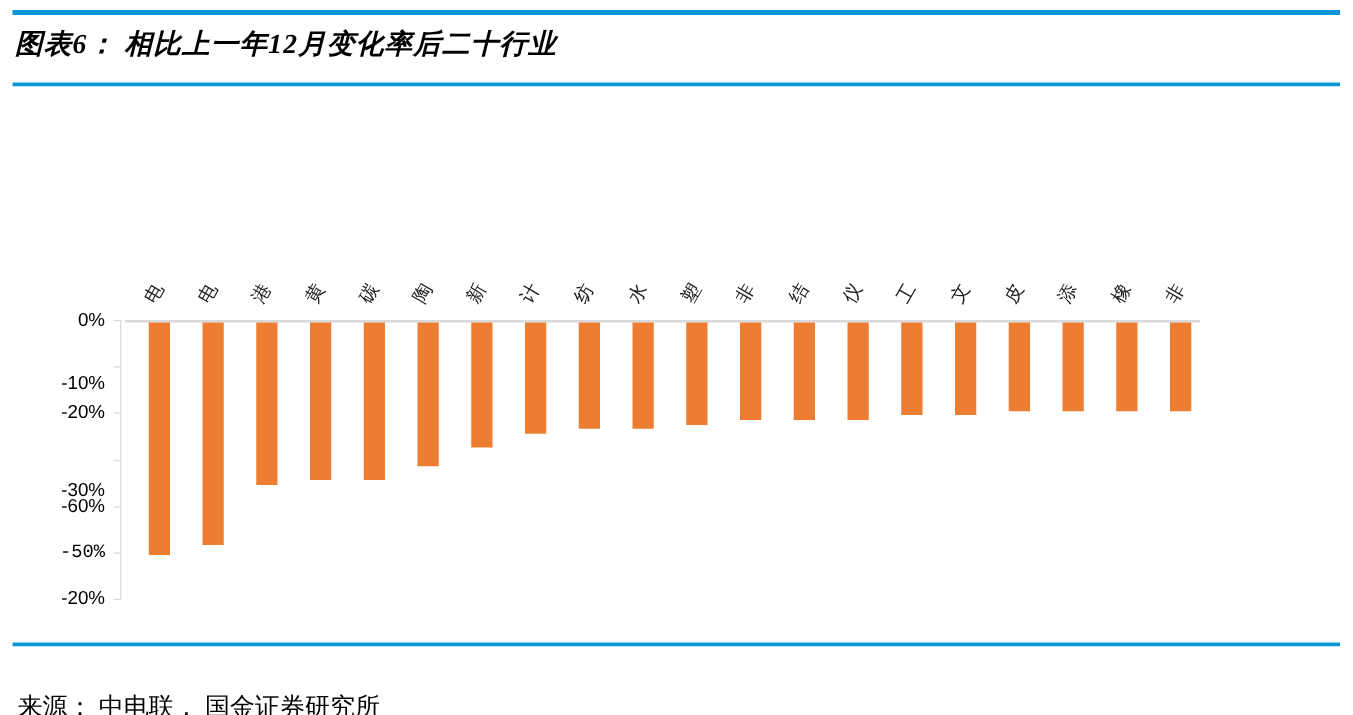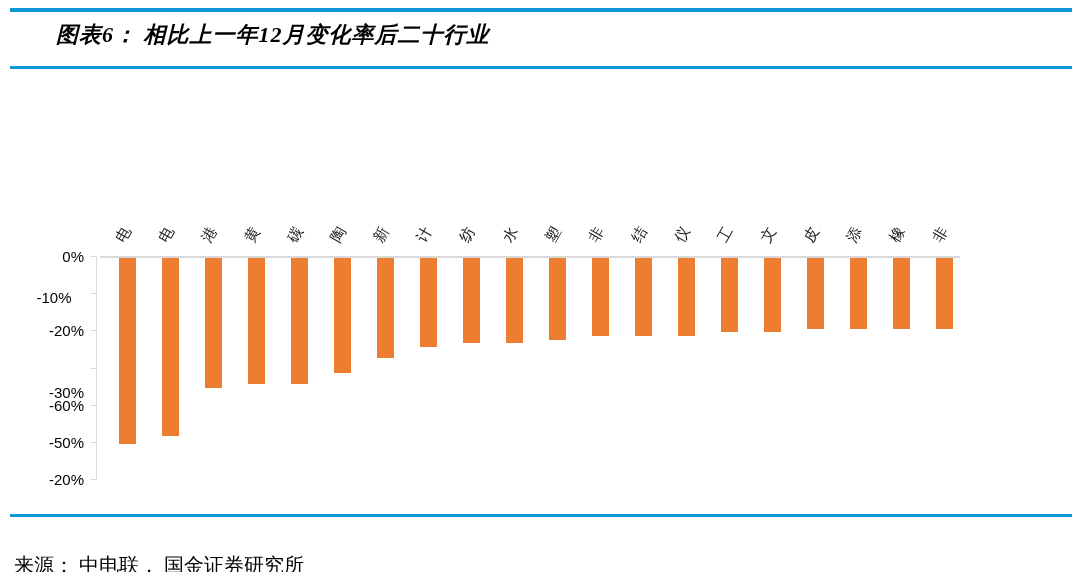--- a/index.html
+++ b/index.html
@@ -47,21 +47,20 @@
     position: absolute;
     left: 12px;
     top: 20px;
     font-family: "Liberation Serif", serif;
     font-style: italic;
     font-weight: bold;
     font-size: 22px;
     color: #000000;
     letter-spacing: 1px;
     white-space: nowrap;
-    margin-left: 44px;
   }
   .source {
     position: absolute;
     left: 14px;
     top: 528px;
     font-family: "Liberation Serif", serif;
     font-size: 20px;
     color: #000000;
     white-space: nowrap;
     margin-top: 24px;
@@ -149,29 +148,29 @@
 
   <div class="rule-under-title"></div>
 
   <div class="chart">
     <div class="plot" id="plot">
       <div class="axis-line"></div>
       <div class="y-axis-line"></div>
     <div class="tick" style="top: 0px;"></div>
         <div class="ylabel" style="top: 0px;">0%</div>
         <div class="tick" style="top: 37.1667px;"></div>
-        <div class="ylabel" style="top: 41px; text-align: center;">-10%</div>
+        <div class="ylabel" style="top: 51px;">-10%</div>
         <div class="tick" style="top: 74.3333px;"></div>
         <div class="ylabel" style="top: 74.3333px; text-align: right;">-20%</div>
         <div class="tick" style="top: 111.5px;"></div>
         <div class="ylabel" style="top: 111.5px; margin-top: 24px;">-30%</div>
         <div class="tick" style="top: 148.667px;"></div>
         <div class="ylabel" style="top: 148.667px;">-60%</div>
         <div class="tick" style="top: 185.833px;"></div>
-        <div class="ylabel" style="top: 185.833px;">-50%</div>
+        <div class="ylabel" style="top: 185.833px; font-family: Liberation Mono, monospace;">-50%</div>
         <div class="tick" style="top: 223px;"></div>
         <div class="ylabel" style="top: 223px;">-20%</div>
         <div class="bar" style="left: 19px; width: 17px; height: 185.833px;"></div>
         <div class="bar-slot" style="left: 19px; width: 17px;">
           <span class="cat-label">电</span>
         </div>
         <div class="bar" style="left: 62px; width: 17px; height: 178.4px;"></div>
         <div class="bar-slot" style="left: 62px; width: 17px;">
           <span class="cat-label">电</span>
         </div>

